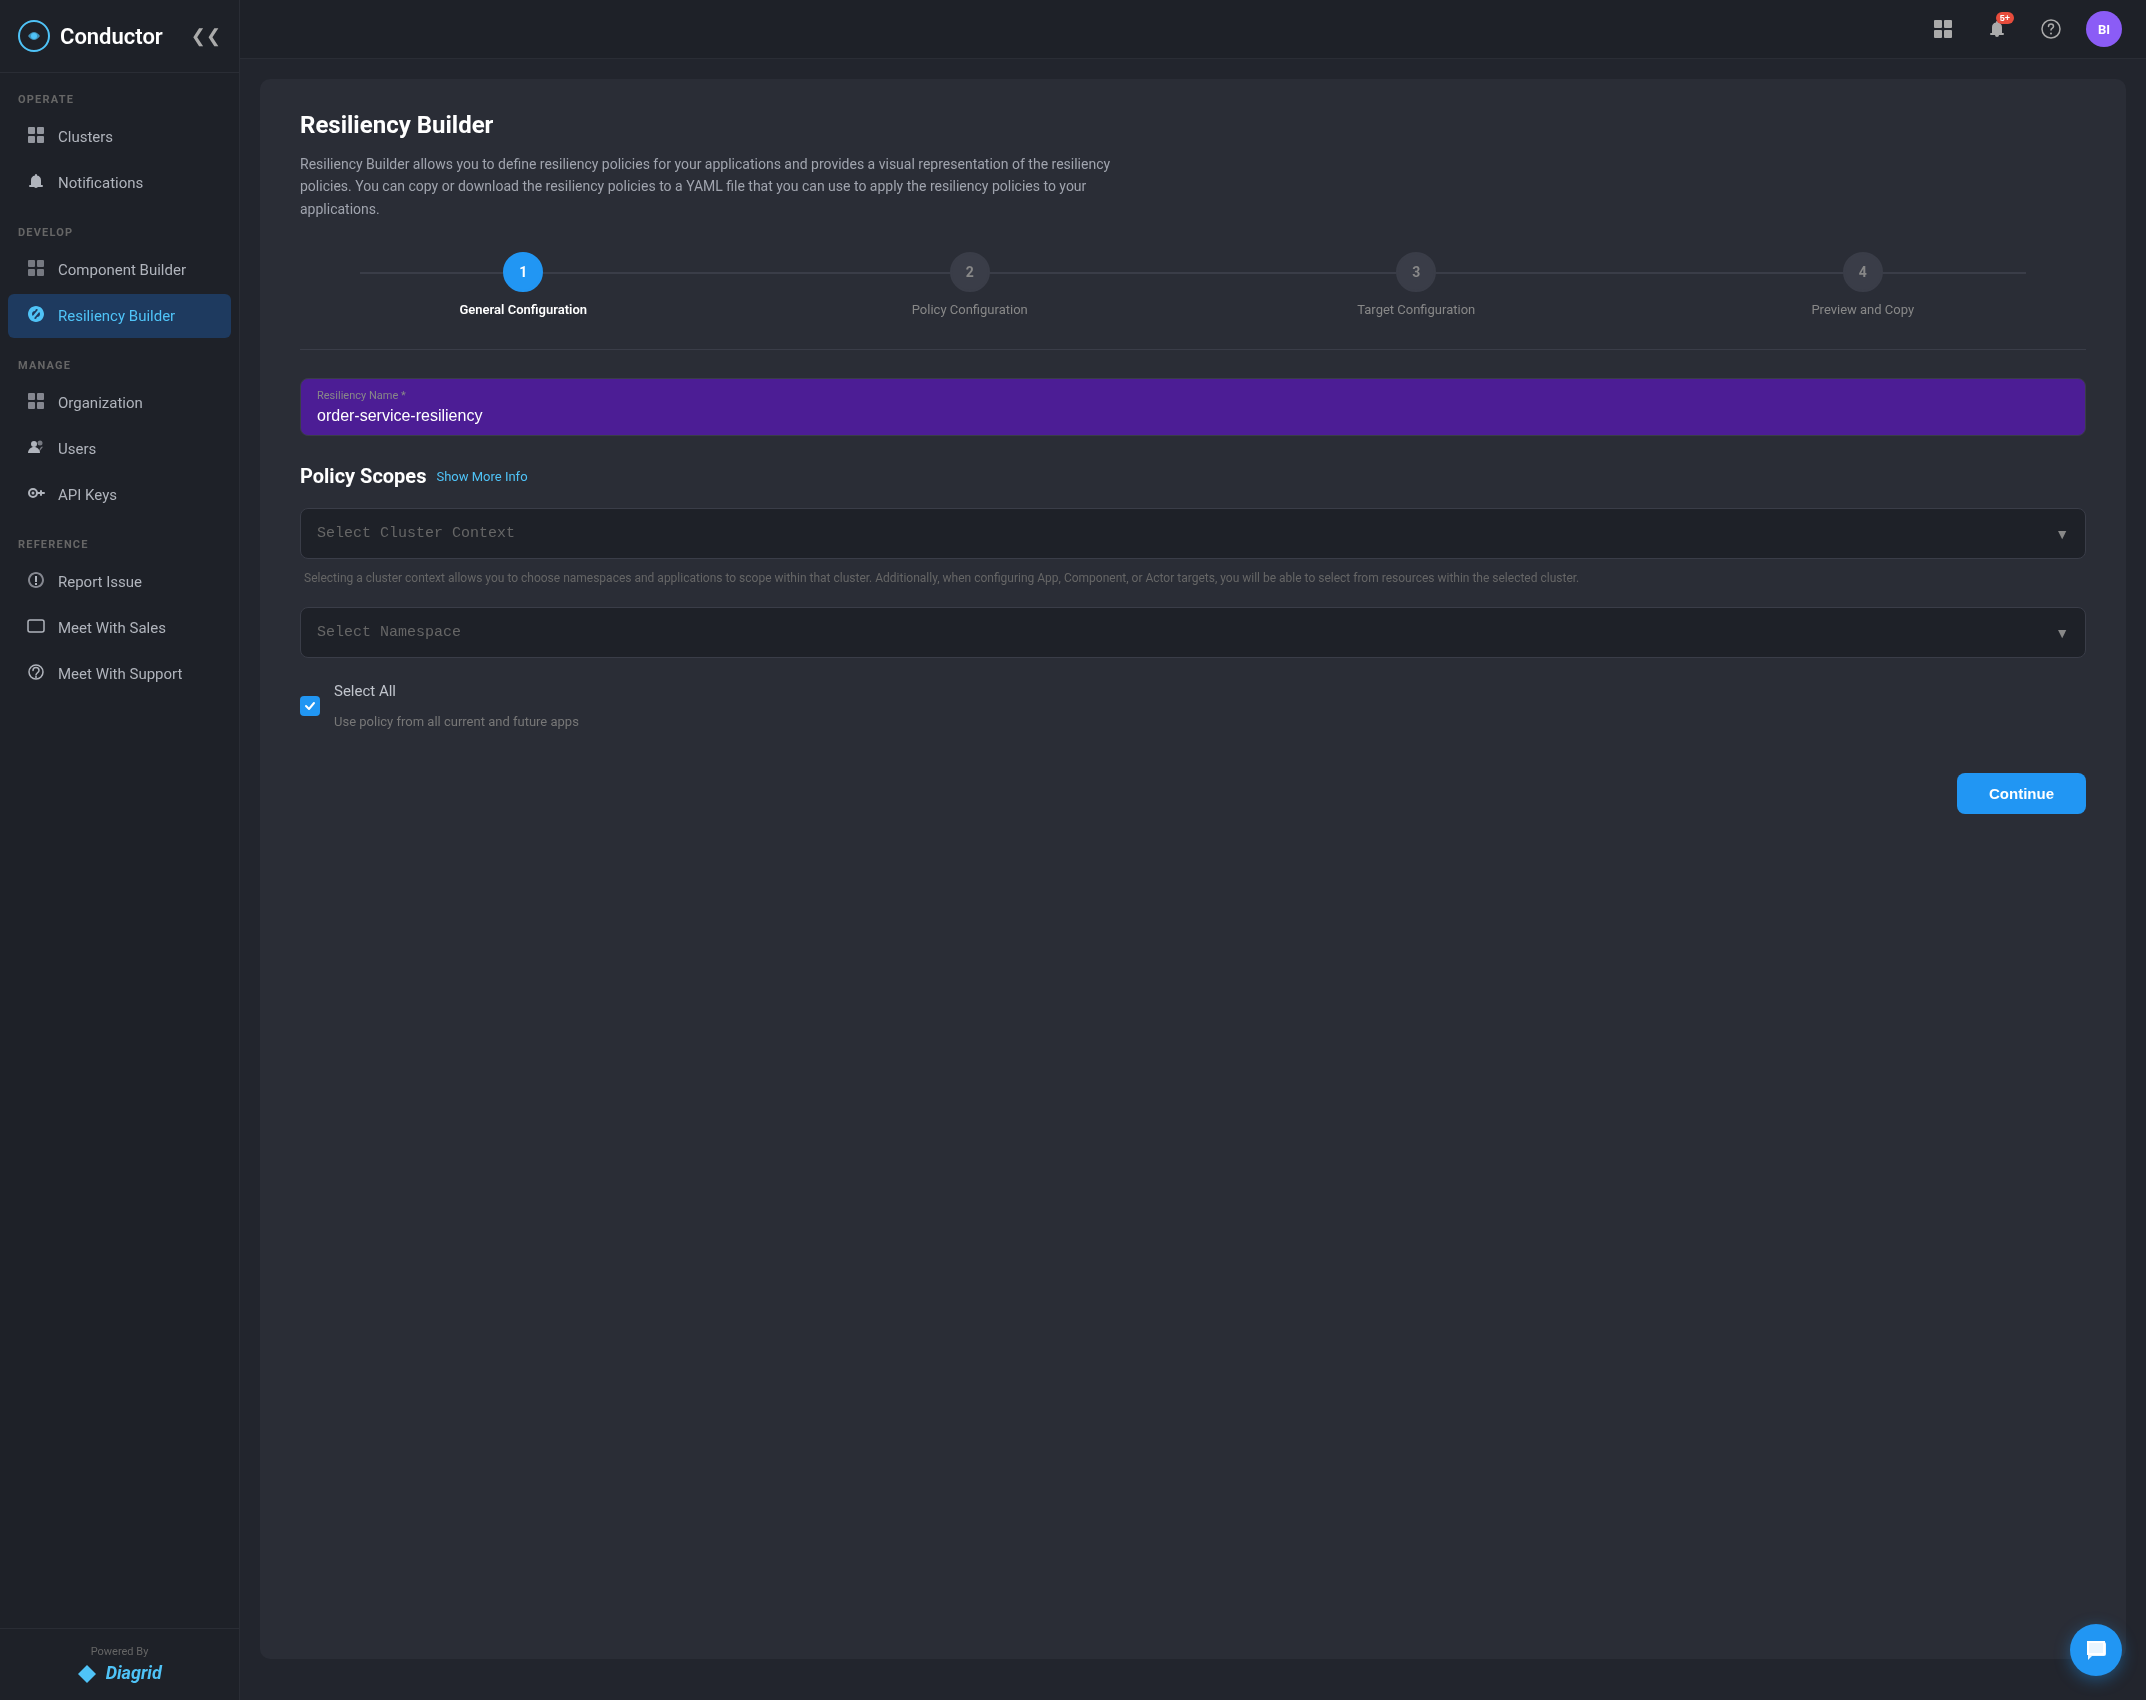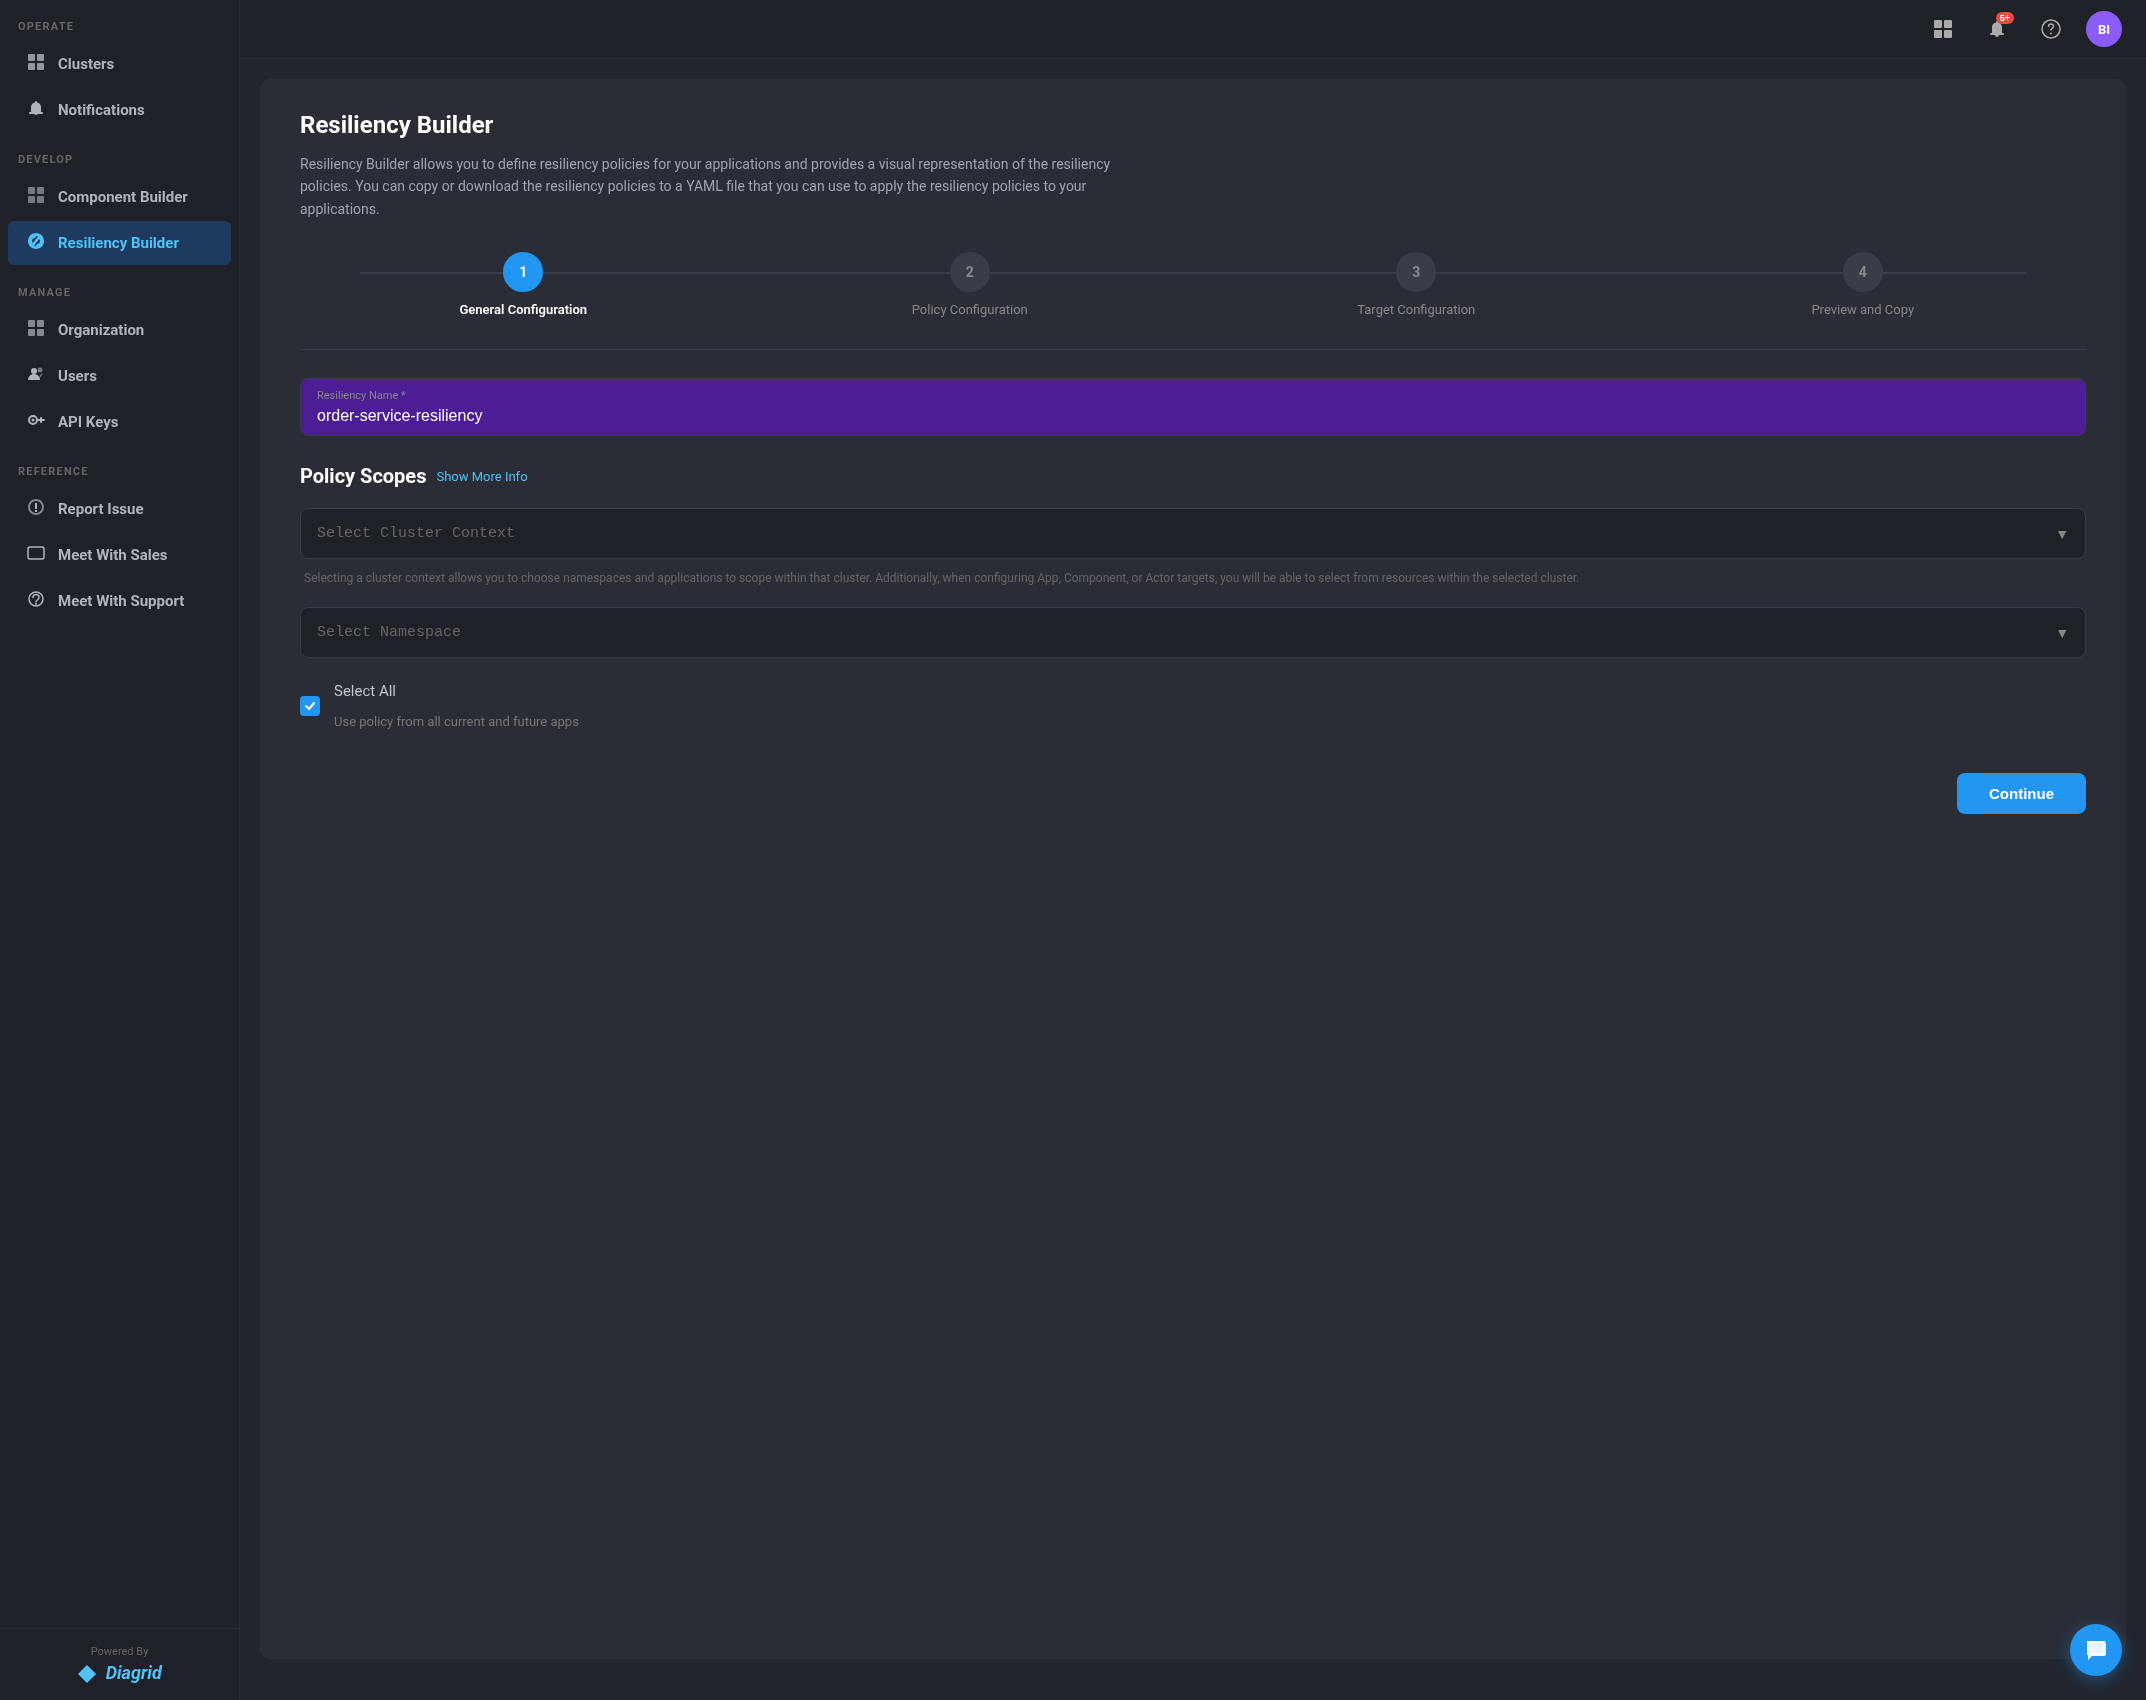--- a/index.html
+++ b/index.html
@@ -71,21 +71,20 @@
       display: flex;
       align-items: center;
       gap: 12px;
       padding: 11px 18px;
       cursor: pointer;
       color: #b0b4bc;
       font-size: 15px;
       border-radius: 6px;
       margin: 1px 8px;
       transition: background 0.15s;
-      font-weight: bold;
     }
 
     .sidebar-item.active {
       background: #1e3a5f;
       color: #4fc3f7;
     }
 
     .sidebar-item .item-icon {
       font-size: 16px;
       width: 20px;
@@ -426,20 +425,31 @@
       cursor: pointer;
       box-shadow: 0 4px 16px rgba(33,150,243,0.4);
       font-size: 22px;
       color: #fff;
     }
   </style>
 </head>
 <body>
 
 <div class="sidebar">
+  <div class="sidebar-header">
+    <div class="logo-area">
+      <svg class="logo-icon" viewBox="0 0 32 32" fill="none" xmlns="http://www.w3.org/2000/svg">
+        <circle cx="16" cy="16" r="15" stroke="#4fc3f7" stroke-width="2" fill="none"></circle>
+        <path d="M10 16 Q16 8 22 16 Q16 24 10 16Z" fill="#4fc3f7" opacity="0.7"></path>
+        <circle cx="16" cy="16" r="3" fill="#4fc3f7"></circle>
+      </svg>
+      <span class="logo-text">Conductor</span>
+    </div>
+    <button class="collapse-btn">❮❮</button>
+  </div>
 
   <div class="sidebar-section-label">OPERATE</div>
   <div class="sidebar-item">
     <span class="item-icon">
       <svg width="18" height="18" viewBox="0 0 18 18" fill="currentColor">
           <rect x="1" y="1" width="7" height="7" rx="1" opacity="0.8"></rect>
           <rect x="10" y="1" width="7" height="7" rx="1" opacity="0.8"></rect>
           <rect x="1" y="10" width="7" height="7" rx="1" opacity="0.8"></rect>
           <rect x="10" y="10" width="7" height="7" rx="1" opacity="0.8"></rect>
         </svg>

